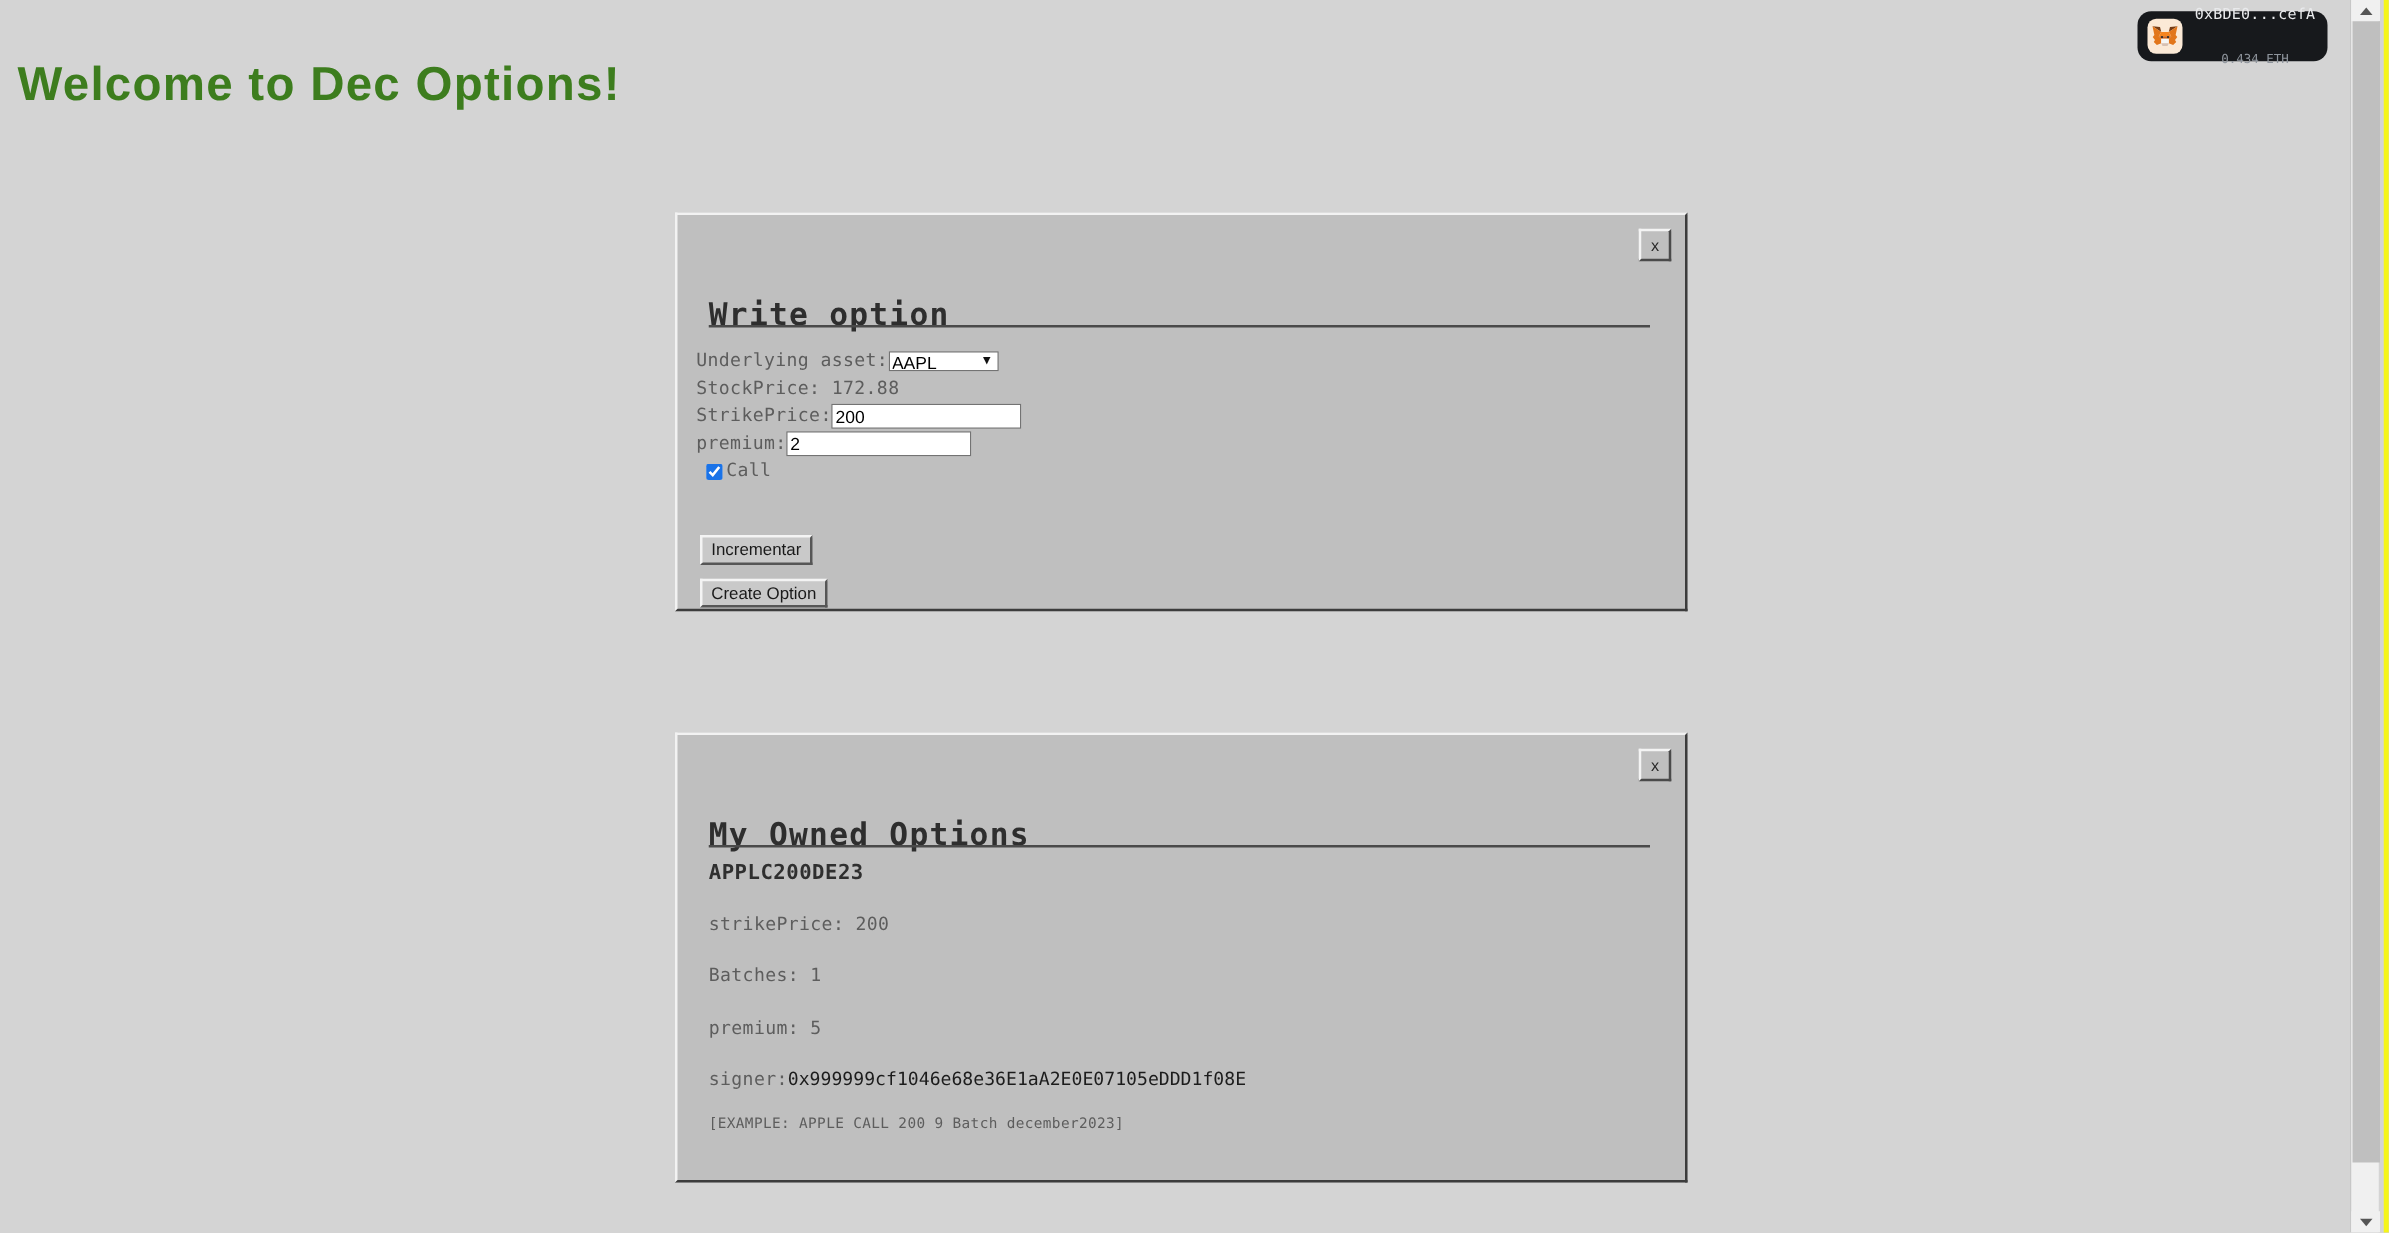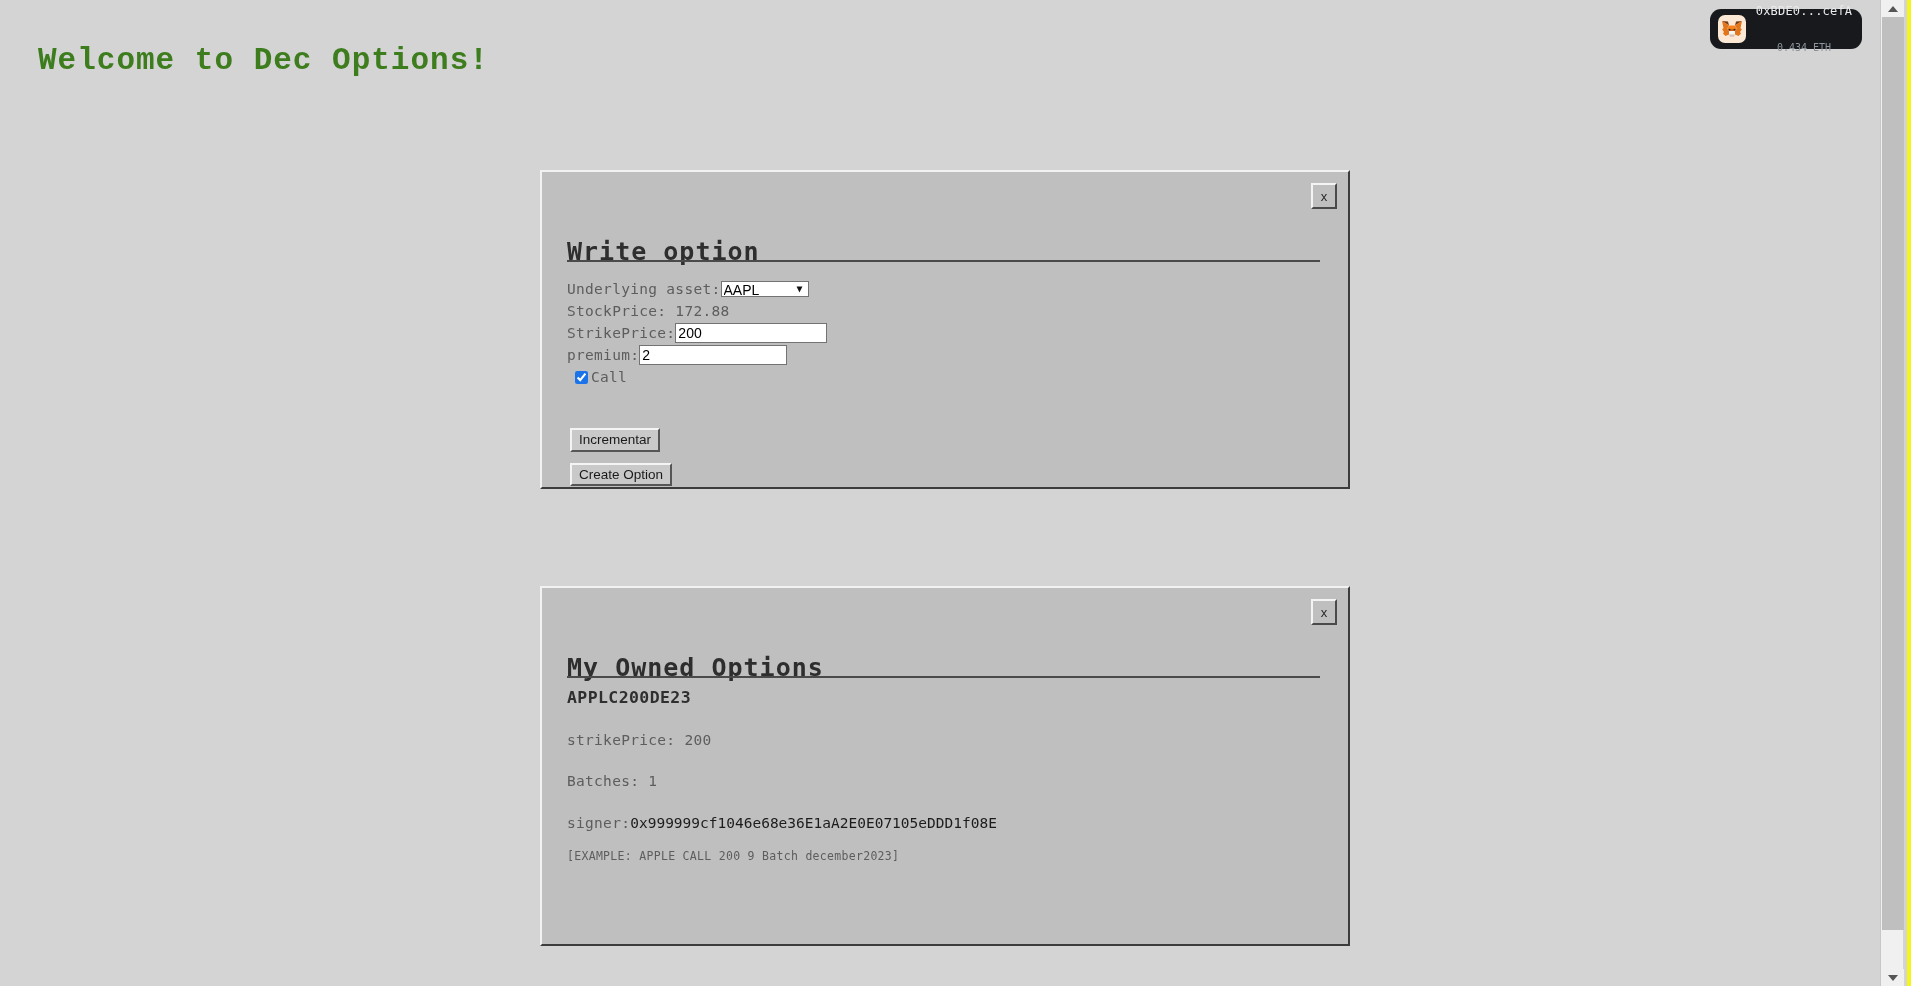--- a/index.html
+++ b/index.html
@@ -15,28 +15,27 @@
     position: relative;
     border-right: 4px solid #f5f518;
     box-sizing: border-box;
   }
 
   
   .page-title {
     position: absolute;
     left: 14px;
     top: 24px;
-    font-family: Liberation Mono, monospace;
-    font-size: 31px;
+    font-family: Liberation Sans, sans-serif;
+    font-size: 38px;
     font-weight: bold;
     color: #3d7d1e;
     letter-spacing: 1px;
     white-space: nowrap;
     line-height: 1;
-    margin-left: 24px;
   }
 
   
   .wallet-badge {
     position: absolute;
     right: 45px;
     top: 9px;
     width: 152px;
     height: 40px;
     background: #17191c;
@@ -144,21 +143,21 @@
     width: 753px;
     height: 0;
     border: 0;
     border-top: 2px solid #4a4a4a;
     margin: 0;
   }
 
   
   .form-area {
     position: absolute;
-    left: 25px;
+    left: 15px;
     top: 106px;
     right: 10px;
   }
   .form-row {
     display: flex;
     align-items: center;
     height: 22px;
     white-space: nowrap;
   }
   .form-label {
@@ -399,20 +398,21 @@
 
 <section class="panel" id="panel-owned">
   <button class="panel-close">x</button>
   <h2 class="panel-heading">My Owned Options</h2>
   <hr class="panel-rule">
 
   <div class="owned-area">
     <div class="owned-title">APPLC200DE23</div>
     <div class="owned-field">strikePrice: 200</div>
     <div class="owned-field">Batches: 1</div>
+    <div class="owned-field">premium: 5</div>
     <div class="owned-field signer"><span>signer:</span><span class="sig-val">0x999999cf1046e68e36E1aA2E0E07105eDDD1f08E</span></div>
     <div class="owned-example">[EXAMPLE: APPLE CALL 200 9 Batch december2023]</div>
   </div>
 </section>
 
 <div class="scrollbar">
   <div class="sb-arrow up">
       <i></i>
     </div>
   <div class="sb-thumb"></div>

